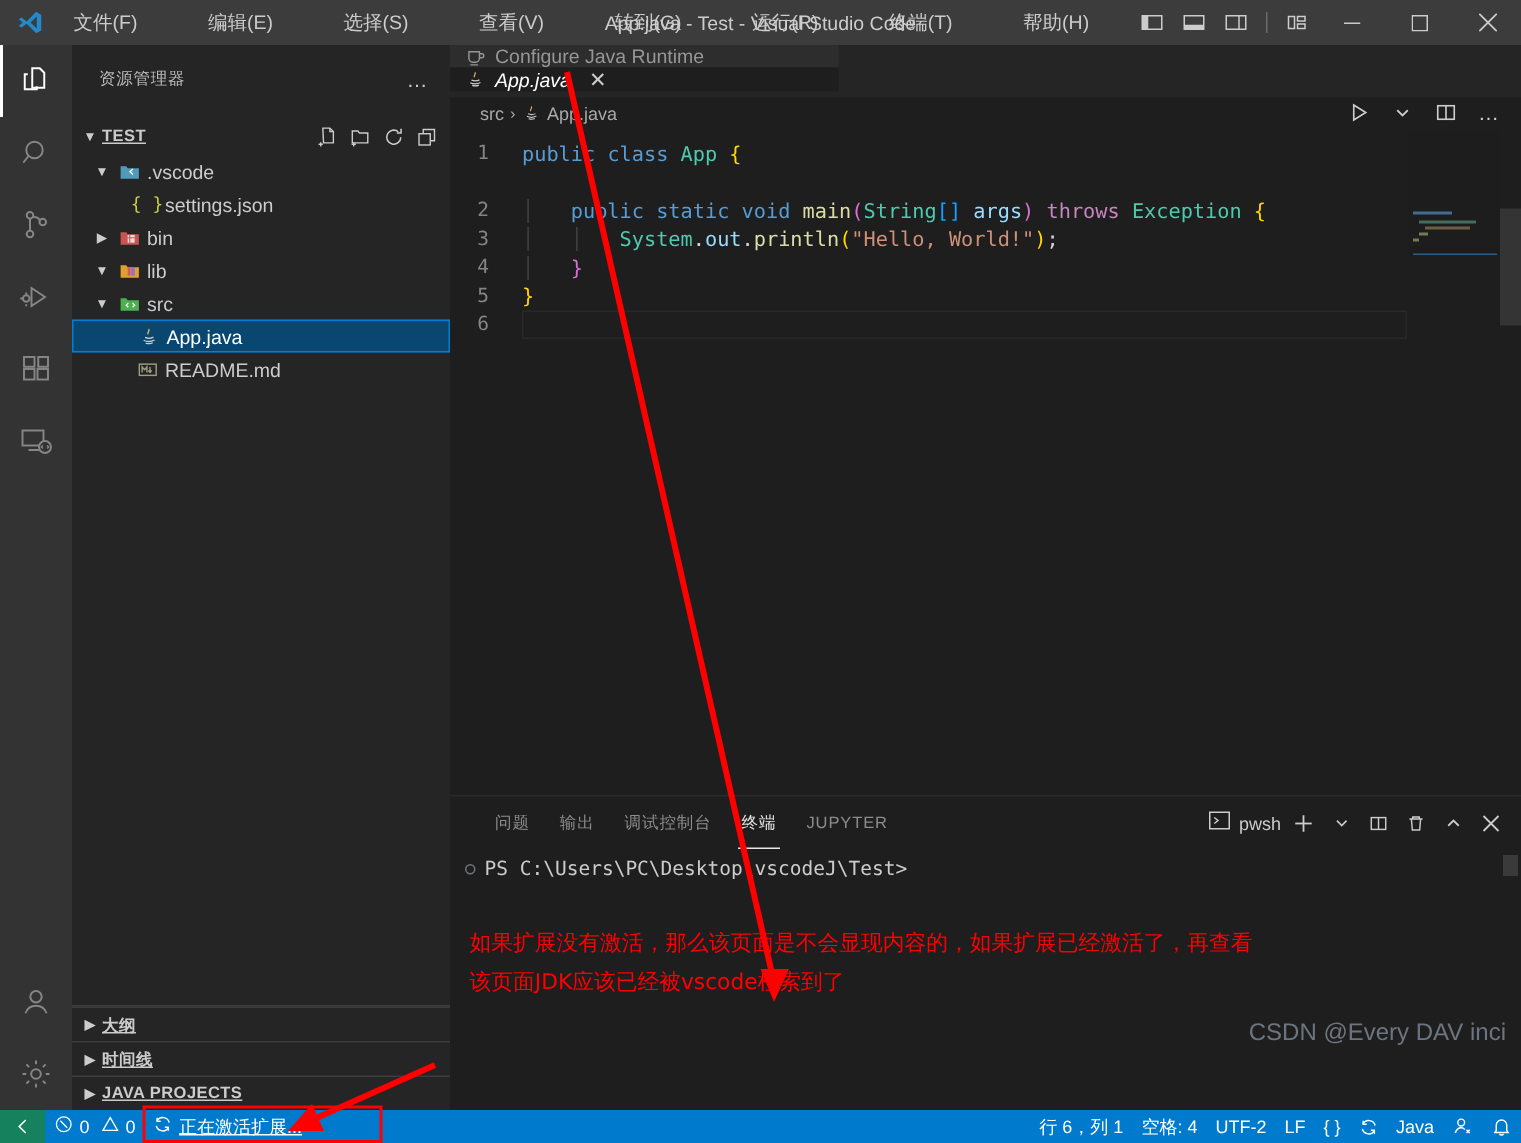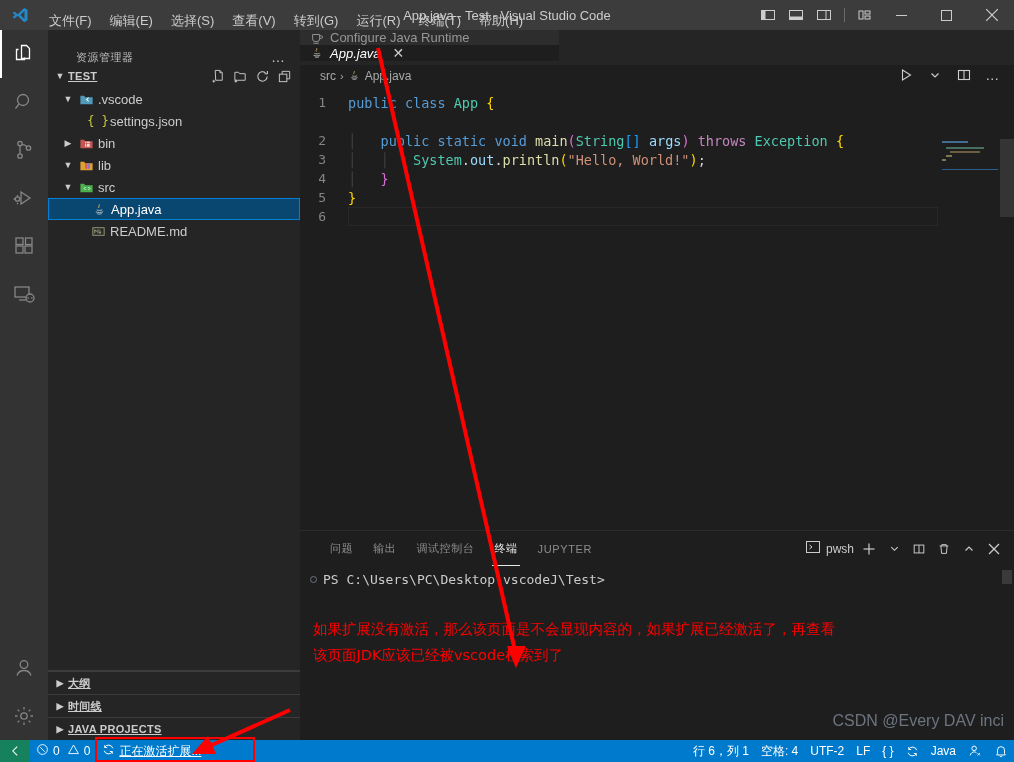--- a/index.html
+++ b/index.html
@@ -8,21 +8,21 @@
     font-family:"Liberation Sans", sans-serif;
     background:#1e1e1e; color:#cccccc;
     font-size:13px; position:relative;
   }
   
   #titlebar {
     height:30px; background:#3c3c3c; display:flex; align-items:center;
     position:relative; z-index:5;
   }
   #vs-logo { width:40px; height:30px; display:flex; align-items:center; justify-content:center; }
-  .menu-items { display:flex; height:18px; }
+  .menu-items { display:flex; align-items:center; height:18px;gap:29px; }
   .menu-item {
     padding:0 9px; height:30px; line-height:30px; font-size:13px;
     color:#cccccc; white-space:nowrap;
   }
   #win-title {
     position:absolute; left:0; right:0; text-align:center;
     font-size:13px; color:#cccccc; pointer-events:none;
   }
   #titlebar-right { margin-left:auto; display:flex; align-items:center; height:30px; z-index:2; }
   .layout-btn { width:28px; height:30px; display:flex; align-items:center; justify-content:center; }
@@ -46,22 +46,22 @@
     content:""; position:absolute; left:0; top:0; bottom:0; width:2px; background:#ffffff;
   }
   .act-spacer { flex:1; }
 
   
   #sidebar {
     width:252px; background:#252526; flex-shrink:0; display:flex; flex-direction:column;
     position:relative;
   }
   #sb-title {
-    height:35px; display:flex; align-items:flex-end; padding:0 10px 0 28px;
-    font-size:11px; letter-spacing:.5px; color:#bbbbbb; text-transform:uppercase;
+    height:35px; display:flex; align-items:flex-start; padding:0 10px 0 18px;
+    font-size:11px; letter-spacing:.5px; color:#bbbbbb; text-transform:uppercase;margin-top:15px;
   }
   #sb-title .lbl { flex:1; }
   #sb-more { color:#cccccc; font-size:14px; letter-spacing:1px; padding:0 4px; }
   .sect-header {
     height:22px; display:flex; align-items:center; font-size:11px; font-weight:bold;
     color:#cccccc; padding-left:4px; text-transform:uppercase;
   }
   .sect-header .twisty { width:16px; text-align:center; font-size:9px; color:#cccccc; }
   .sect-header .name { flex:1; letter-spacing:.3px;text-decoration:underline; }
   .sect-actions { display:flex; align-items:center; padding-right:8px; gap:7px; }
@@ -166,21 +166,21 @@
   #annot-text {
     position:absolute; left:313px; top:616px; color:#ff0000;
     font-family:"DejaVu Sans", sans-serif; font-size:14.5px; line-height:26px;
     white-space:pre; font-weight:400;
   }
   #red-box {
     position:absolute; left:95px; top:737px; width:160px; height:25px;
     border:2px solid #ff0000;
   }
   #watermark {
-    position:absolute; right:10px; top:712px; color:#7a8390; font-size:16px;
+    position:absolute; right:10px; top:680px; color:#7a8390; font-size:16px;
     font-family:"Liberation Sans", sans-serif; opacity:.85;
   }
 </style>
 </head>
 <body>
 
 <div id="titlebar">
   <div id="vs-logo">
     <svg width="18" height="18" viewBox="0 0 24 24">
         <path fill="#2489ca" d="M17.5 2.5 9 11 4.5 7.5 2 9l3.5 3L2 15l2.5 1.5L9 13l8.5 8.5L22 19V5l-4.5-2.5zm.5 4.2v10.6L12.5 12 18 6.7z"></path>

